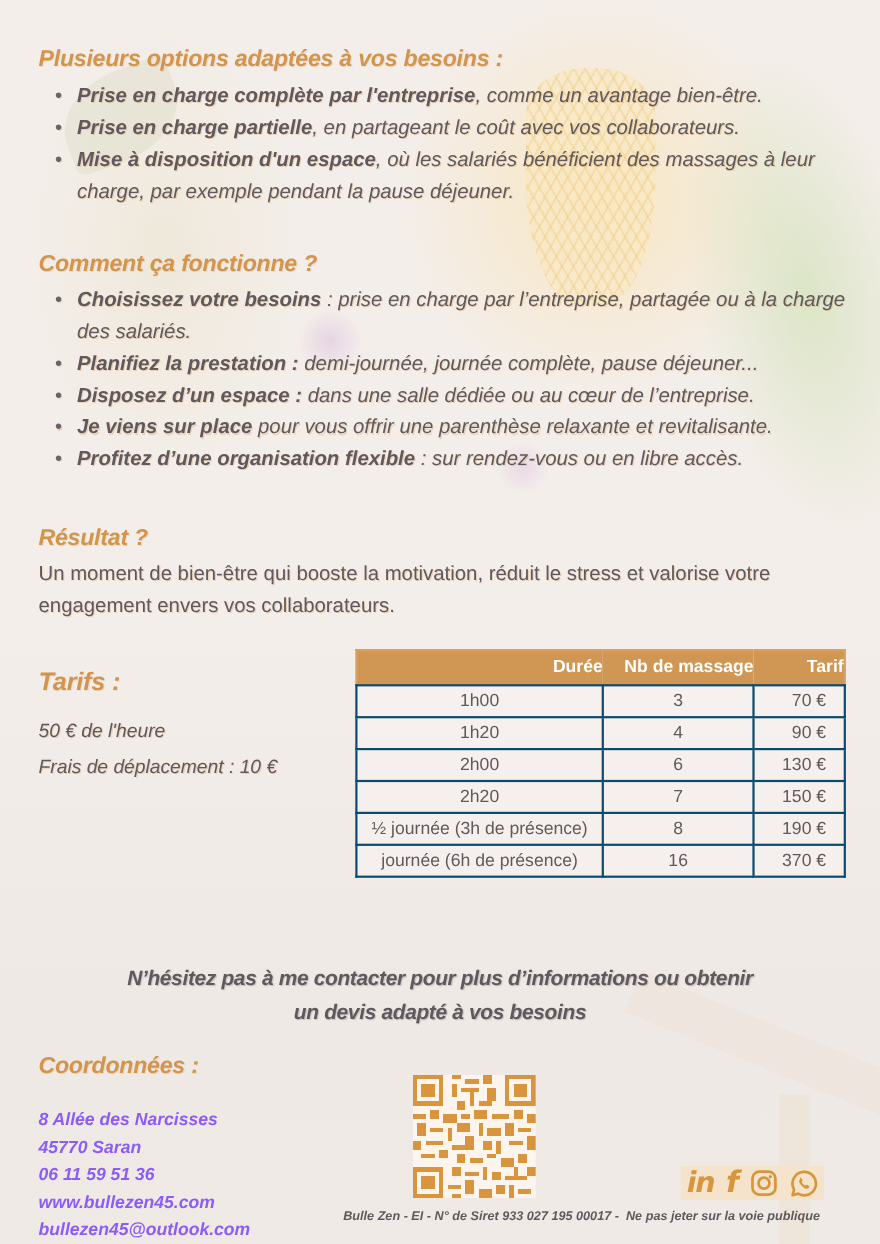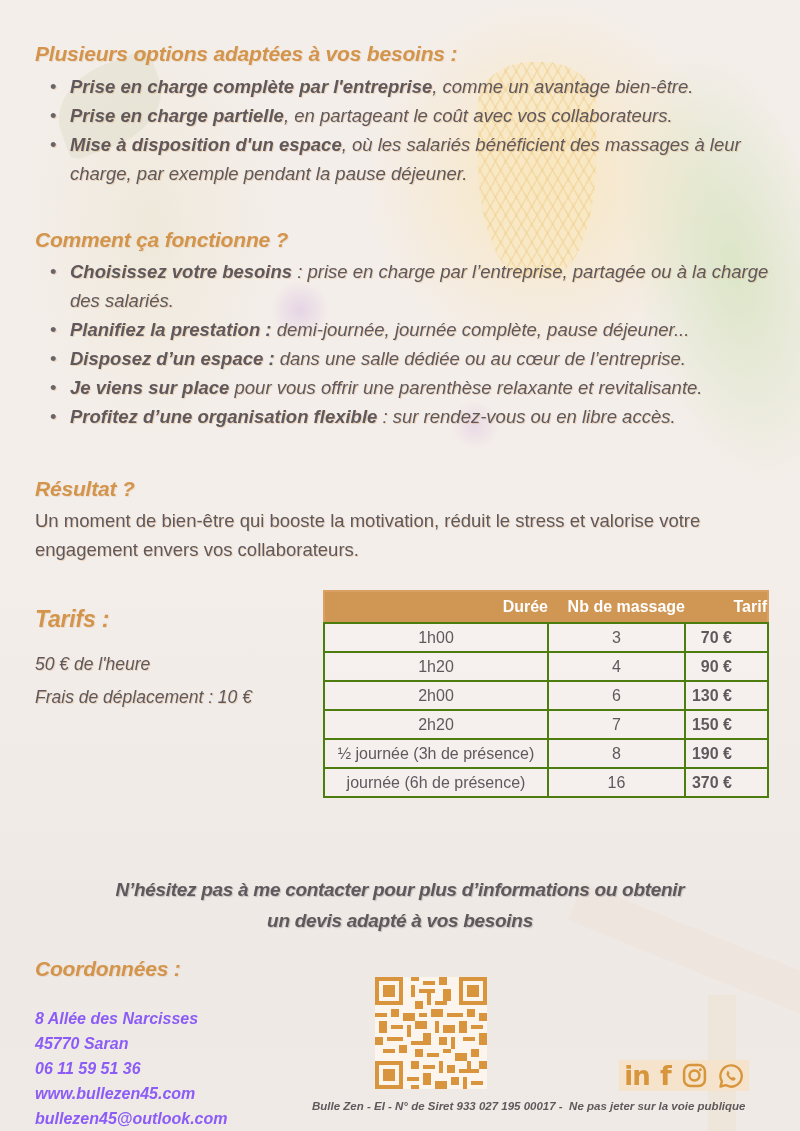--- a/index.html
+++ b/index.html
@@ -57,33 +57,33 @@
     table.prices {
       position: absolute; left: 323px; top: 590px; width: 446px;
       border-collapse: collapse; font-size: 16px; color: #5f595d;
       background: rgba(246,241,238,0.85);
     }
     table.prices th {
       background: #d09654; color: #fff; font-weight: bold; height: 30px; padding: 0;
       font-size: 16px; text-align: right;
     }
     table.prices td {
-      border: 2px solid #4d7c0f; height: 27px; text-align: center; padding: 0;
-    }
-    table.prices td.c3 { text-align: right; padding-right: 35px; font-weight: bold; }
+      border: 2px solid #0c4a6e; height: 27px; text-align: center; padding: 0;
+    }
+    table.prices td.c3 { text-align: right; padding-right: 16px; }
     table.prices { border: 2px solid #d9a062; }
 
     .cta { position: absolute; left: 0; width: 800px; top: 874px; text-align: center;
       font-style: italic; font-weight: bold; font-size: 19px; line-height: 31px; color: #5f595d;
       letter-spacing: -0.3px; text-shadow: 1px 1px 1px rgba(120,110,110,0.35); }
 
     .contact { position:absolute; left:35px; top:1006px; font-style:italic; font-weight:bold; font-size:16px; line-height:25px; color:#8b5cf6; }
     .qr { position:absolute; left:375px; top:977px; width:112px; height:112px; }
     .social { position:absolute; left:619px; top:1060px; width:130px; height:31px; background:#f5e3cb;
-      display:flex; align-items:center; justify-content:space-around; }
+      display:flex; align-items:center; justify-content:space-around;font-style:italic; }
     .social span { display:inline-flex; align-items:center; justify-content:center; color:#d8963c; }
     .footer { position:absolute; left:312px; top:1100px; font-style:italic; font-weight:bold; font-size:11.5px; color:#5f595d; white-space:pre; }
   </style>
 </head>
 <body>
 
 <div class="bg">
   <div class="warm"></div>
   <div class="green"></div>
   <div class="lamp"></div>

